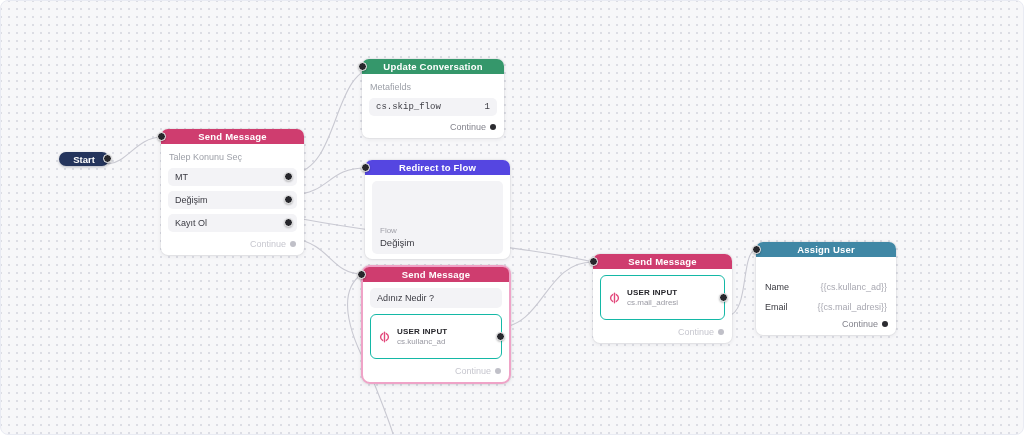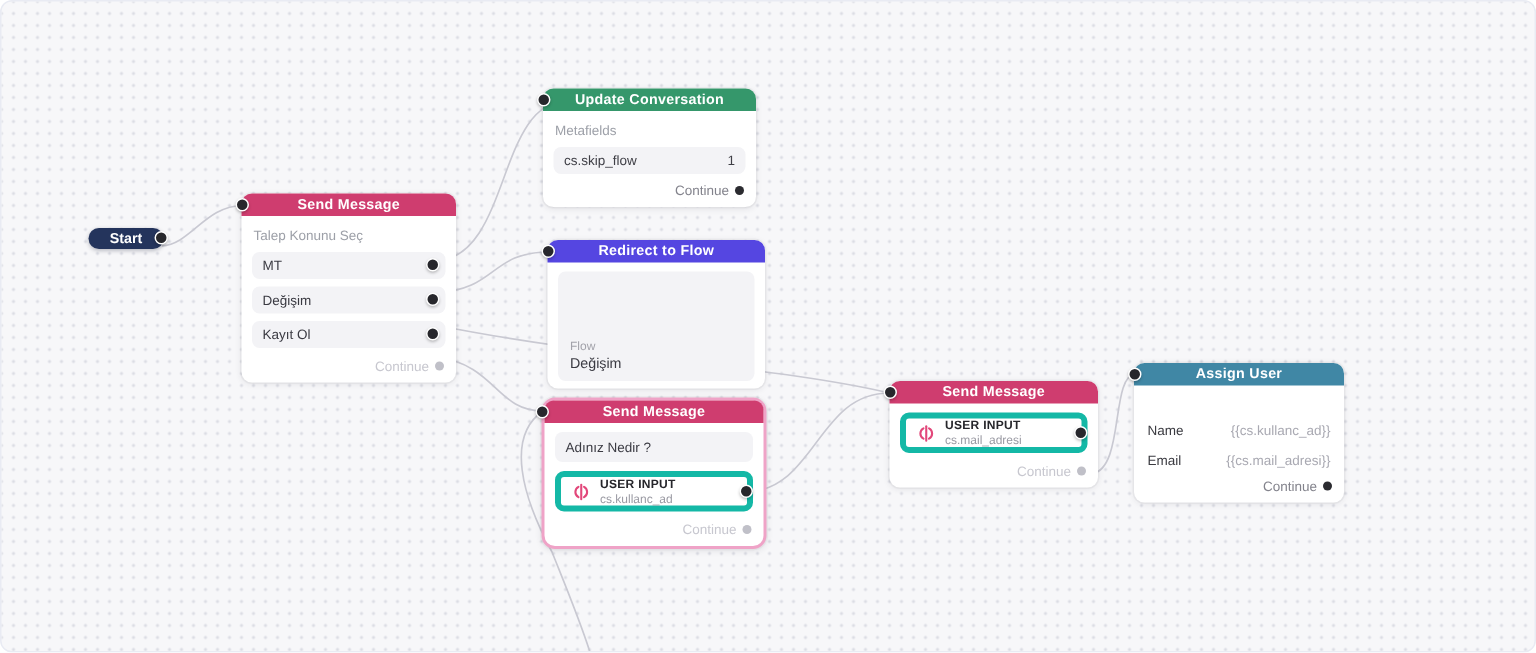--- a/index.html
+++ b/index.html
@@ -34,30 +34,30 @@
   .port{position:absolute;width:7px;height:7px;border-radius:50%;background:#27272c;
     border:1.5px solid #fff;box-sizing:content-box;box-shadow:0 1px 2px rgba(0,0,0,.25);}
   .port.hdr{left:-4px;top:3px;}
 
   .muted-label{color:#9da0a8;font-size:9px;margin:2px 1px 6px 1px;}
   .opt-row{position:relative;background:#f3f3f6;border-radius:5px;padding:4px 7px;
     font-size:9px;color:#3a3a42;margin-bottom:5px;}
   .opt-row .port{right:4px;top:50%;margin-top:-5px;}
 
   .kv-row{background:#f3f3f6;border-radius:5px;padding:4px 7px;font-size:9px;
-    color:#3f3f46;display:flex;justify-content:space-between;margin-bottom:4px;}
+    color:#3f3f46;display:flex;justify-content:space-between;margin-bottom:4px;font-family:Liberation Mono, monospace;}
 
   .field-box{background:#f3f3f6;border-radius:5px;padding:5px 8px 6px 8px;}
   .field-box .small{font-size:8px;color:#a2a2aa;margin-bottom:2px;margin-top:40px;}
   .field-box .val{font-size:9.5px;color:#3a3a42;}
 
   .msg-row{background:#f3f3f6;border-radius:5px;padding:5px 7px;font-size:9px;color:#3a3a42;
     margin-bottom:6px;}
-  .user-input{position:relative;border:4px solid #14b8a6;border-radius:6px;background:#fff;
-    padding:0 7px;display:flex;align-items:center;gap:6px;margin-bottom:5px;}
+  .user-input{position:relative;border:1px solid #14b8a6;border-radius:6px;background:#fff;
+    padding:12px 7px;display:flex;align-items:center;gap:6px;margin-bottom:5px;}
   .user-input .ui-title{font-size:8px;font-weight:bold;color:#26262b;letter-spacing:.2px;}
   .user-input .ui-var{font-size:8px;color:#9a9aa3;margin-top:1px;}
   .user-input .port{right:-4px;top:50%;margin-top:-5px;}
 
   .continue{display:flex;justify-content:flex-end;align-items:center;gap:4px;
     font-size:9px;padding:2px 1px 1px 0;}
   .continue.muted{color:#c7c7cf;}
   .continue.active{color:#83838c;}
   .cdot{width:6px;height:6px;border-radius:50%;display:inline-block;}
   .continue.muted .cdot{background:#c0c0c8;}

